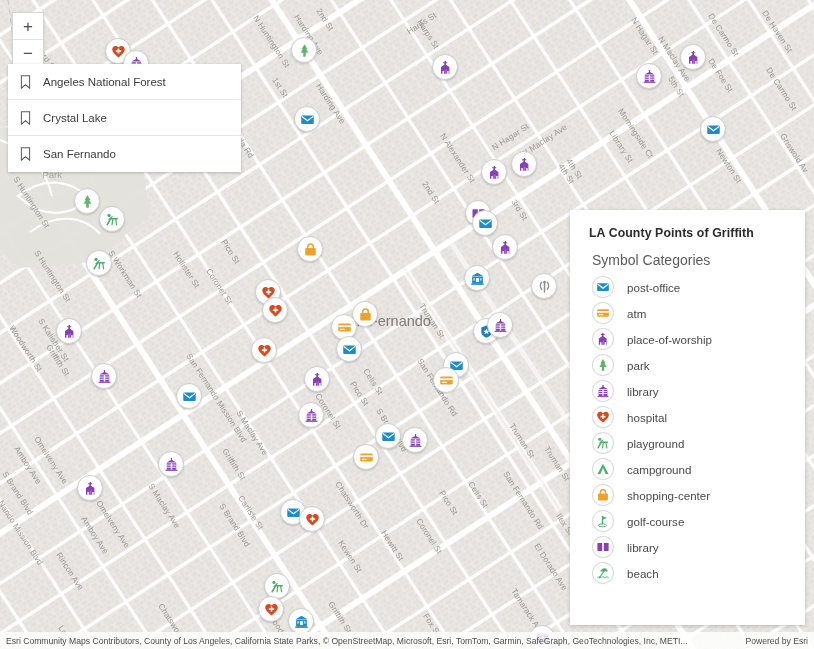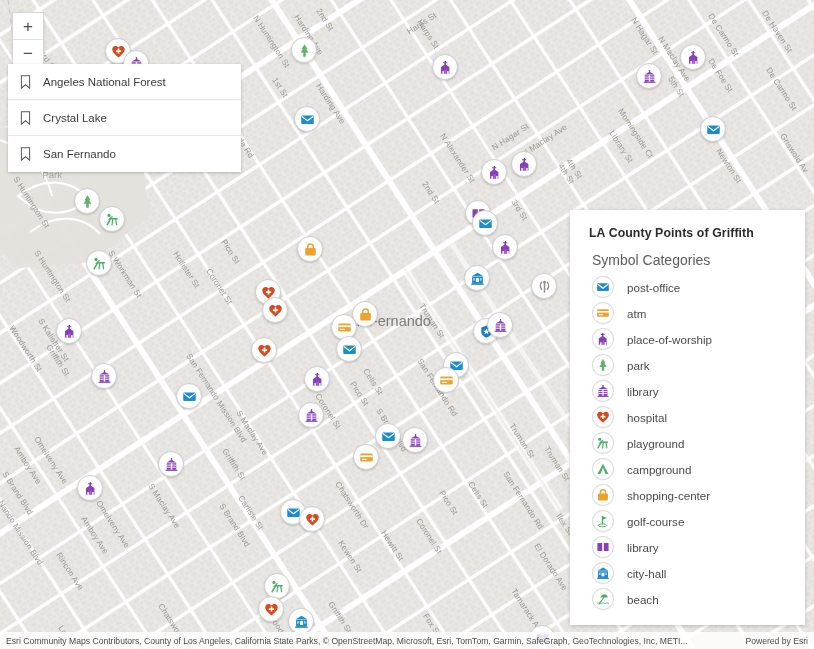--- a/index.html
+++ b/index.html
@@ -843,33 +843,20 @@
               <rect x="2.4" y="5" width="8.6" height="14" rx="1" fill="#8a3fba"></rect>
               <rect x="13" y="5" width="8.6" height="14" rx="1" fill="#8a3fba"></rect>
               <rect x="11.1" y="4.6" width="1.8" height="14.8" fill="#fff"></rect>
             </svg>
           </span>
           <span class="legend-label">library</span>
         </li>
         <li class="legend-row">
           <span class="legend-swatch">
             <svg width="14" height="14" viewBox="0 0 24 24">
-              <path d="M12 2.6 L21.4 8.2 H2.6 Z" fill="#1c8ccb"></path>
-              <rect x="3.4" y="9" width="17.2" height="11.4" fill="#1c8ccb"></rect>
-              <rect x="2" y="20" width="20" height="2.2" fill="#1c8ccb"></rect>
-              <rect x="9.5" y="11.4" width="5" height="6.2" fill="#fff"></rect>
-              <rect x="5.4" y="11.4" width="2.4" height="4" fill="#fff" opacity=".7"></rect>
-              <rect x="16.2" y="11.4" width="2.4" height="4" fill="#fff" opacity=".7"></rect>
-            </svg>
-          </span>
-          <span class="legend-label">city-hall</span>
-        </li>
-        <li class="legend-row">
-          <span class="legend-swatch">
-            <svg width="14" height="14" viewBox="0 0 24 24">
               <path d="M14.6 4 C17.6 4 20 6.4 20 9.4 L7.4 9.4 C7.4 6.4 11.6 4 14.6 4 Z" fill="#4caf68"></path>
               <path d="M13.6 9 L5.6 20.4" stroke="#4caf68" stroke-width="2" fill="none" stroke-linecap="round"></path>
               <path d="M2.6 19.2 C5 17 7.4 21.4 9.8 19.2 C12.2 17 14.6 21.4 17 19.2 C19 17.4 20.6 20 21.6 19.6" stroke="#4caf68" stroke-width="1.5" fill="none" stroke-linecap="round"></path>
             </svg>
           </span>
           <span class="legend-label">beach</span>
         </li>
       </ul>
   </div>
 

